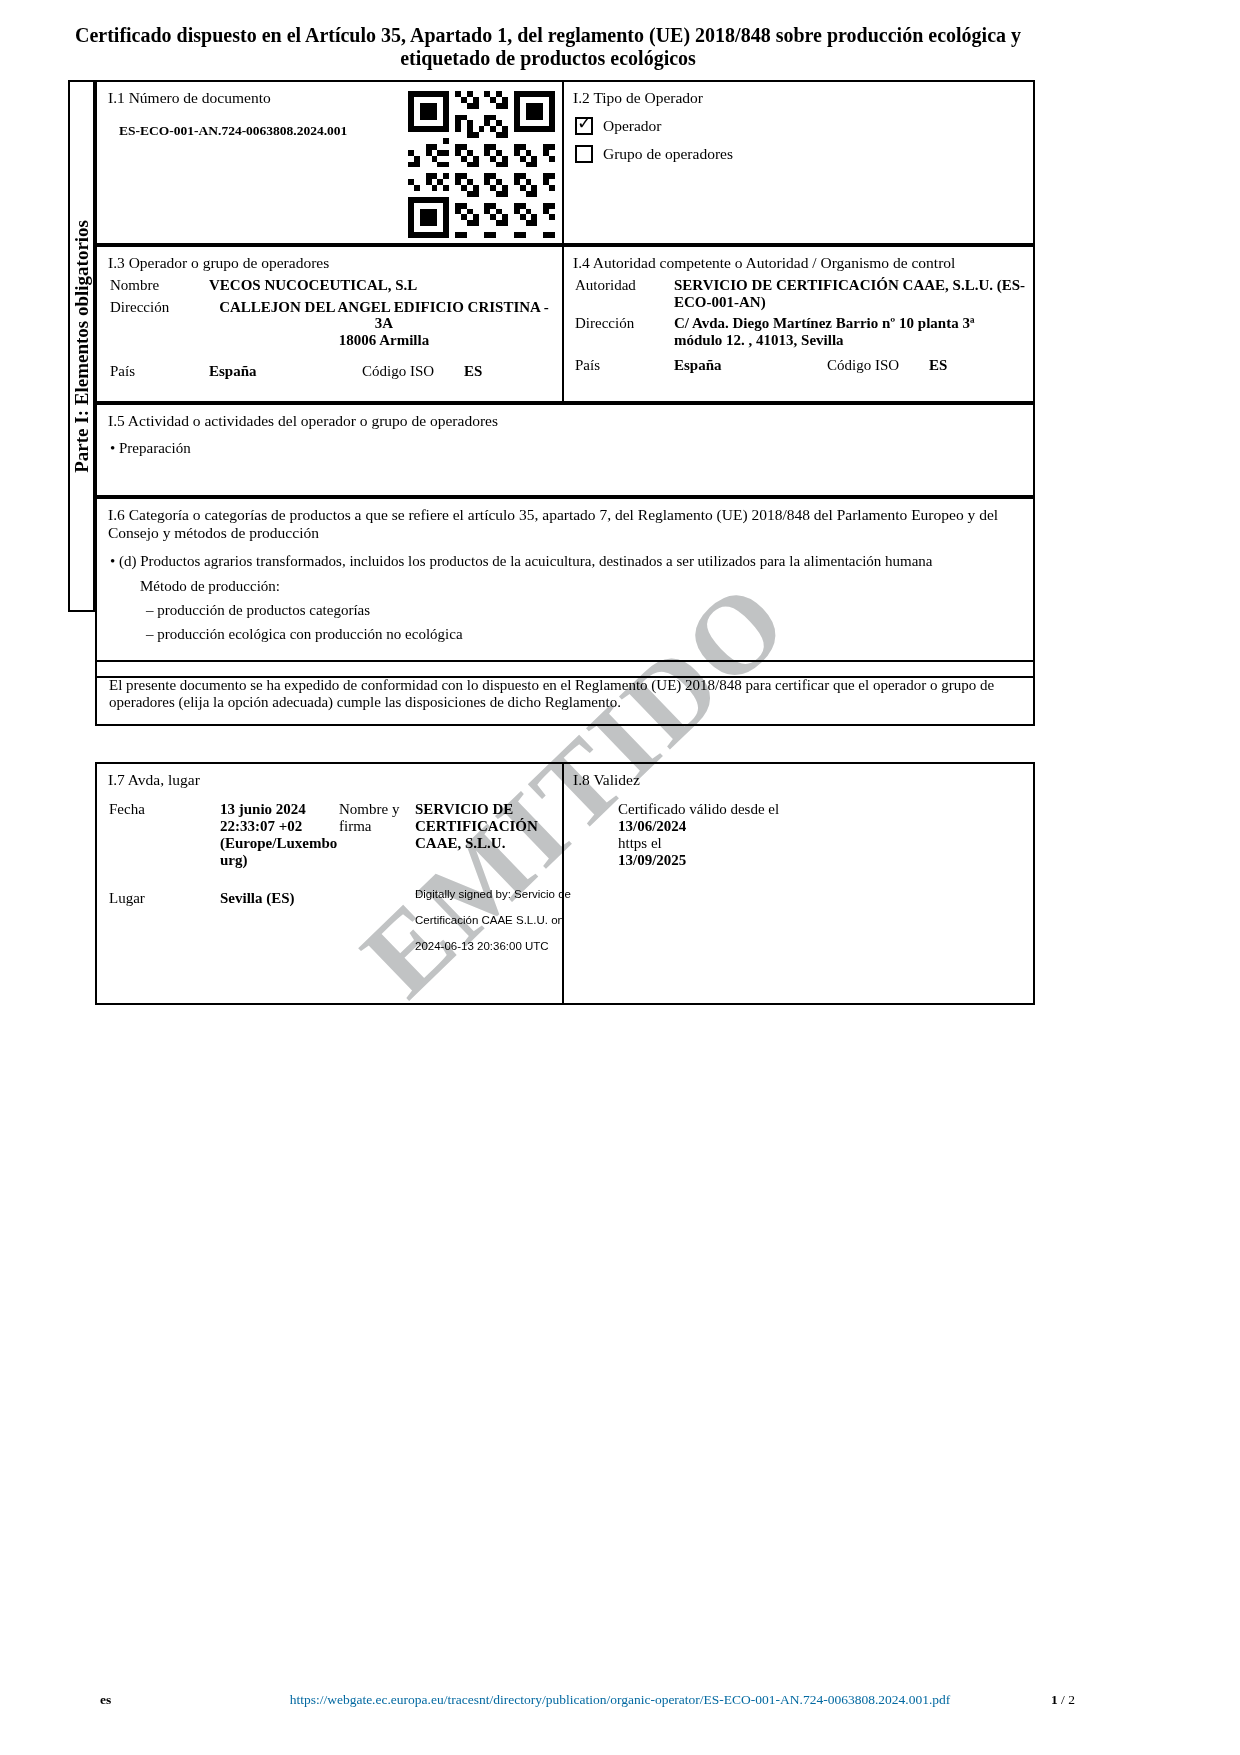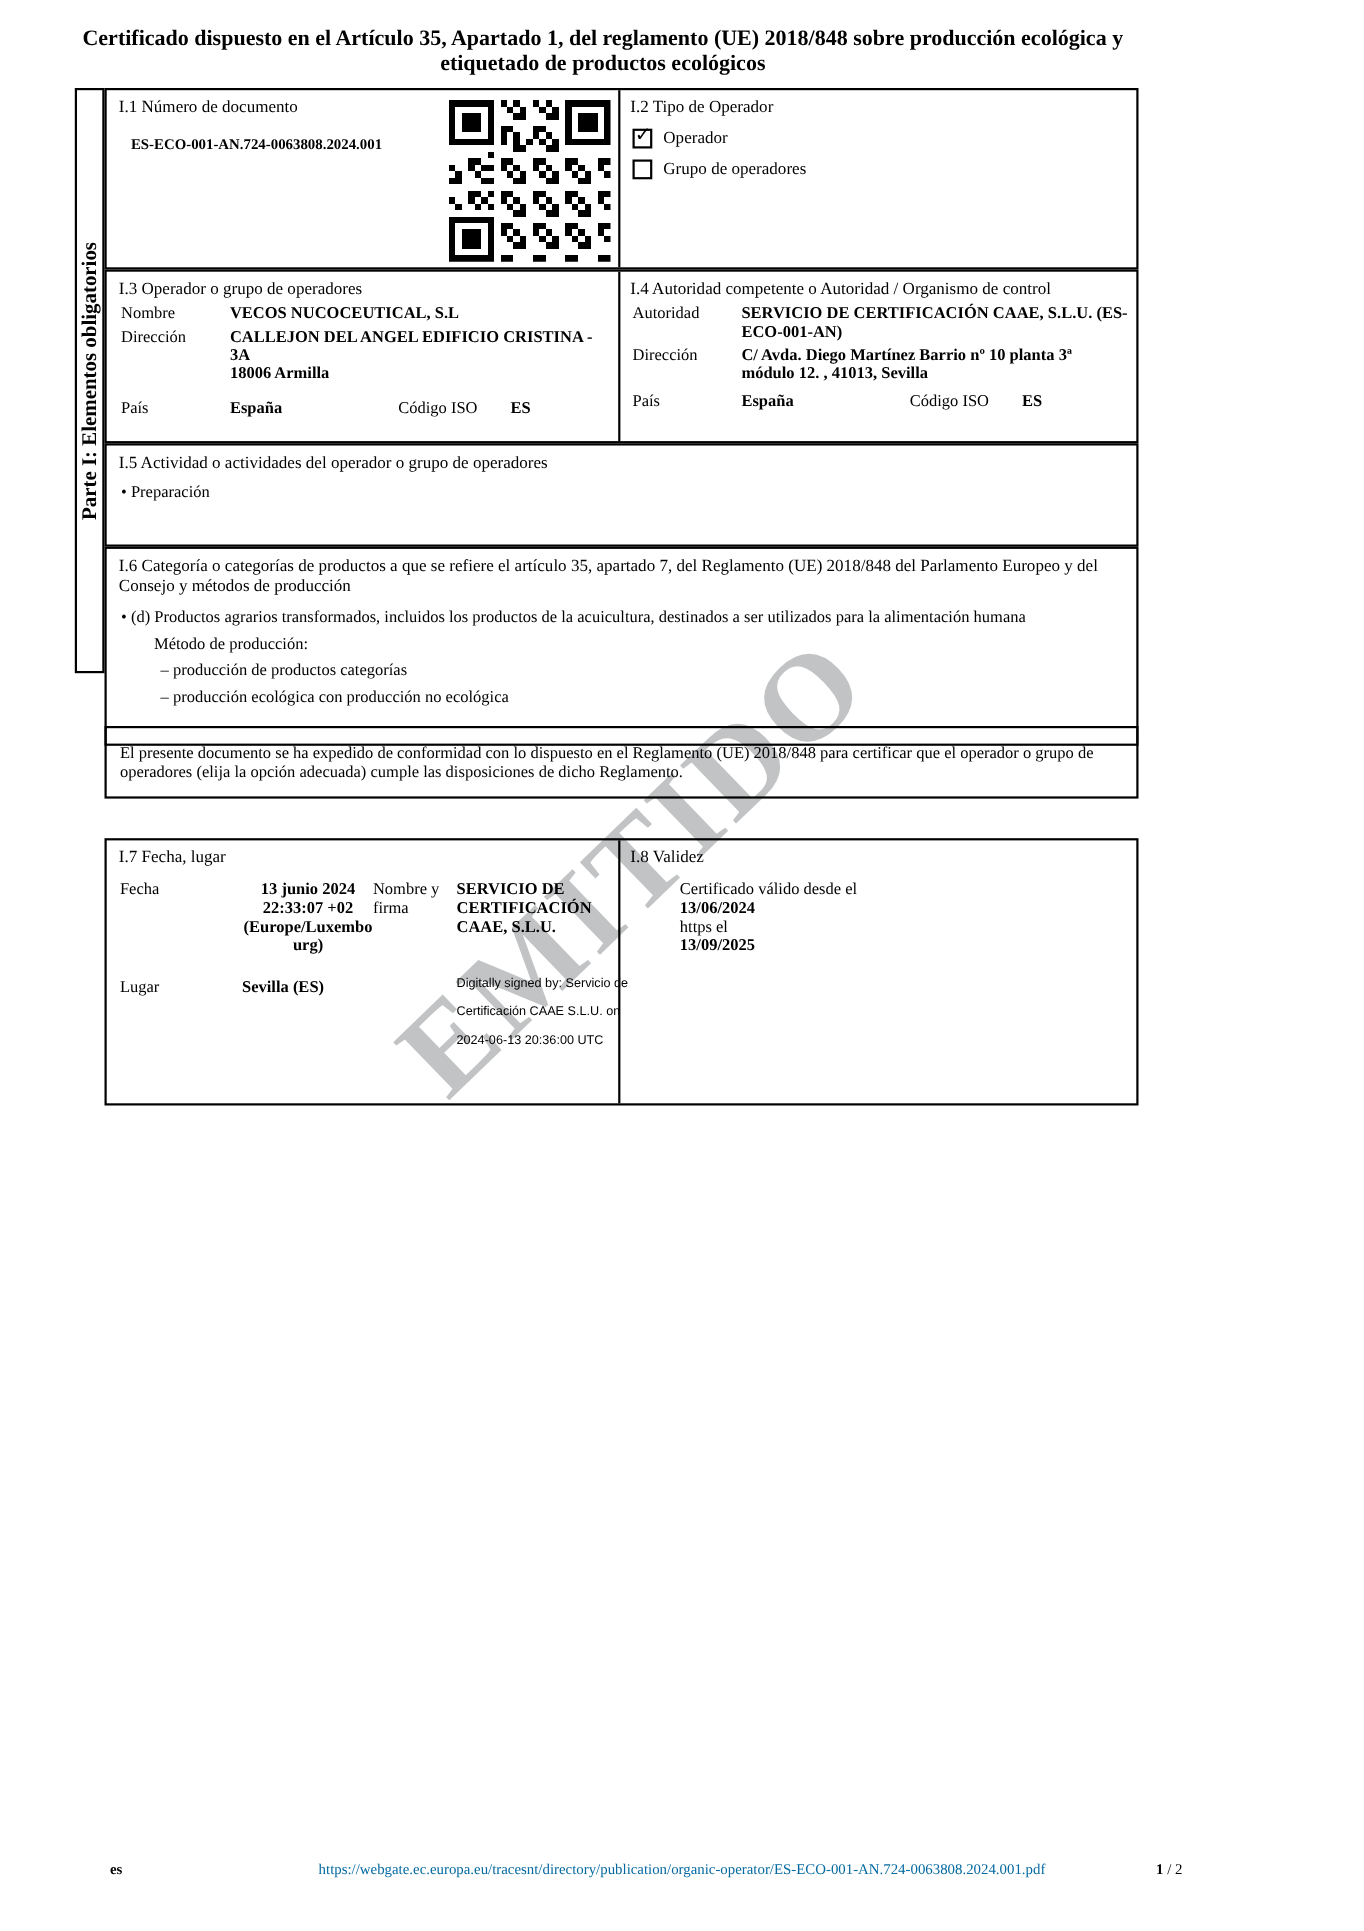--- a/index.html
+++ b/index.html
@@ -345,21 +345,21 @@
 <div class="box" style="left:95px;top:245px;width:940px;height:158px;">
   <div class="divider"></div>
   <div class="cell cell-l">
     <div class="hdr">I.3 Operador o grupo de operadores</div>
     <div class="kv">
       <span class="k">Nombre</span>
       <span class="v">VECOS NUCOCEUTICAL, S.L</span>
     </div>
     <div class="kv">
       <span class="k">Dirección</span>
-      <span class="v" style="width:350px;">
+      <span class="v" style="width:350px;text-align:center;">
         <span style="display:block;">CALLEJON DEL ANGEL EDIFICIO CRISTINA - 3A</span>
         <span style="display:block;">18006 Armilla</span>
       </span>
     </div>
     <div class="kv" style="margin-top:14px;">
       <span class="k">País</span>
       <span class="v" style="width:153px;">España</span>
       <span class="k" style="width:102px;">Código ISO</span>
       <span class="v">ES</span>
     </div>
@@ -396,24 +396,24 @@
   <div class="dashitem">producción ecológica con producción no ecológica</div>
 </div>
 
 <div class="box" style="left:95px;top:660px;width:940px;height:66px;">
   <div class="statement">El presente documento se ha expedido de conformidad con lo dispuesto en el Reglamento (UE) 2018/848 para certificar que el operador o grupo de operadores (elija la opción adecuada) cumple las disposiciones de dicho Reglamento.</div>
 </div>
 
 <div class="box" style="left:95px;top:762px;width:940px;height:243px;">
   <div class="divider"></div>
   <div class="cell cell-l">
-    <div class="hdr">I.7 Fecha, lugar</div>
+    <div class="hdr">I.7 Avda, lugar</div>
     <div class="s7grid">
       <span class="s7-k" style="top:12px;">Fecha</span>
-      <span class="s7-v wrap-any" style="left:123px;top:12px;width:120px;text-align:center;">13 junio 2024 22:33:07 +02 (Europe/Luxembourg)</span>
+      <span class="s7-v wrap-any" style="left:123px;top:12px;width:120px;">13 junio 2024 22:33:07 +02 (Europe/Luxembourg)</span>
       <span class="s7-k" style="left:242px;top:12px;width:80px;line-height:1.13;">Nombre y firma</span>
       <span class="s7-v" style="left:318px;top:12px;width:145px;">SERVICIO DE CERTIFICACIÓN CAAE, S.L.U.</span>
       <div class="digsig">Digitally signed by: Servicio de Certificación CAAE S.L.U. on 2024-06-13 20:36:00 UTC</div>
       <span class="s7-k" style="top:101px;">Lugar</span>
       <span class="s7-v" style="left:123px;top:101px;">Sevilla (ES)</span>
     </div>
   </div>
   <div class="cell cell-r">
     <div class="hdr">I.8 Validez</div>
     <div class="v8row">

